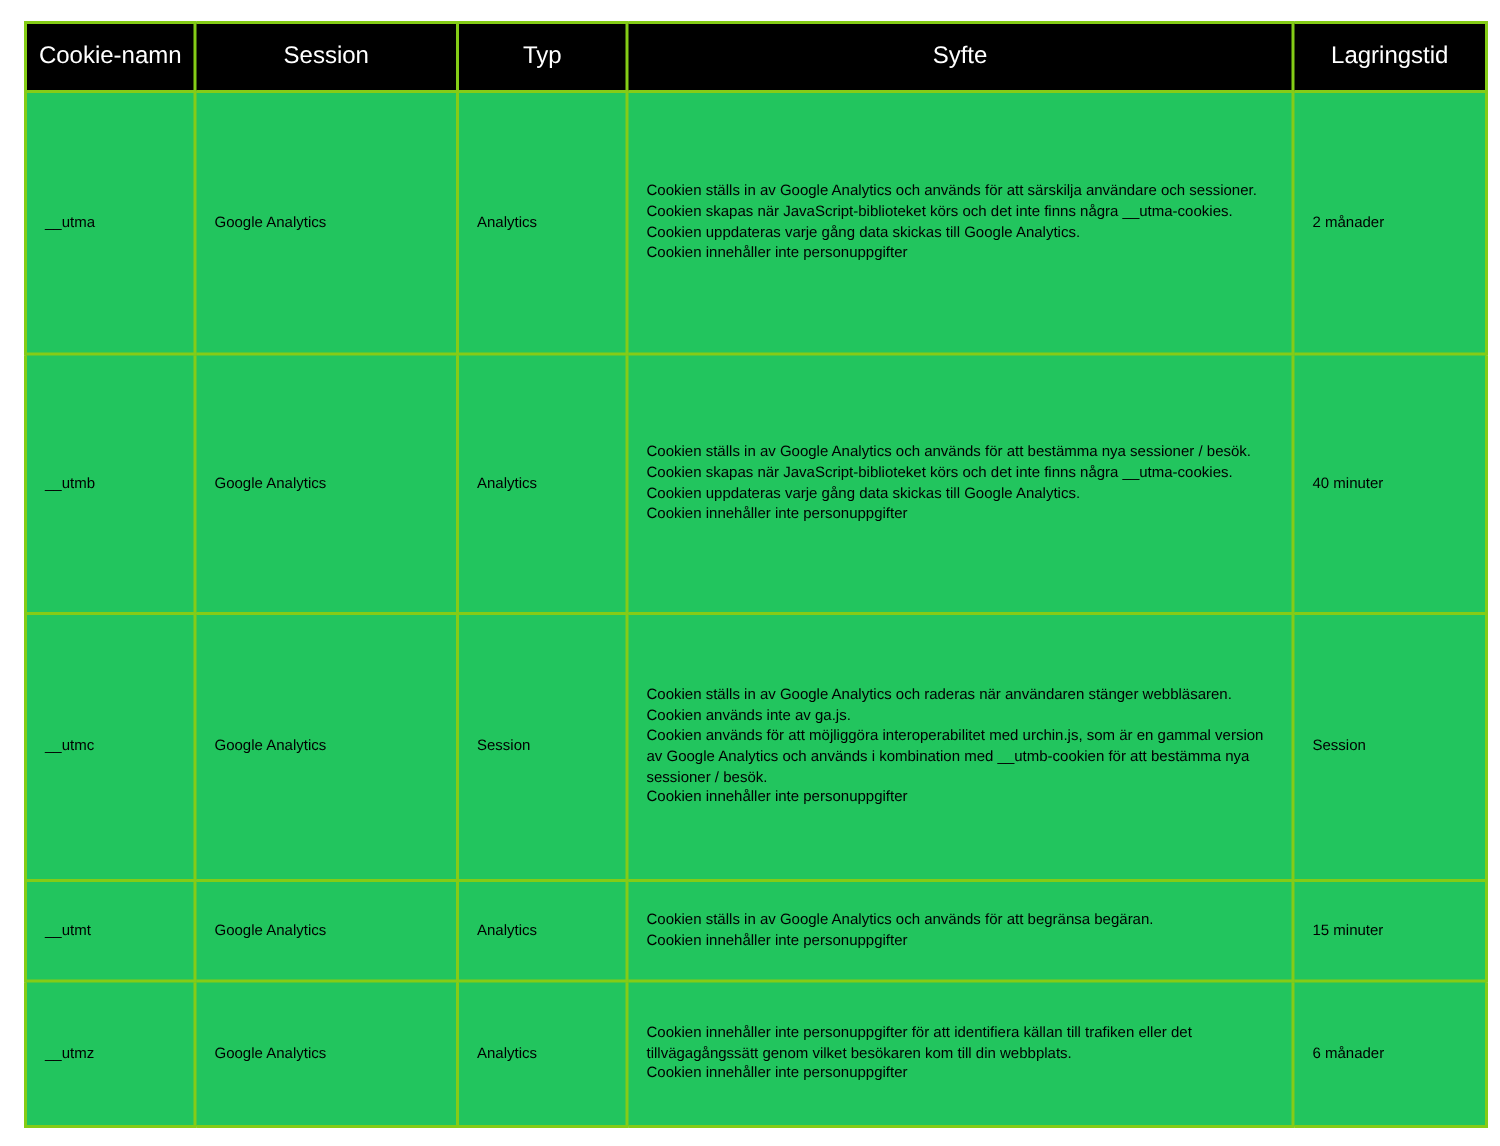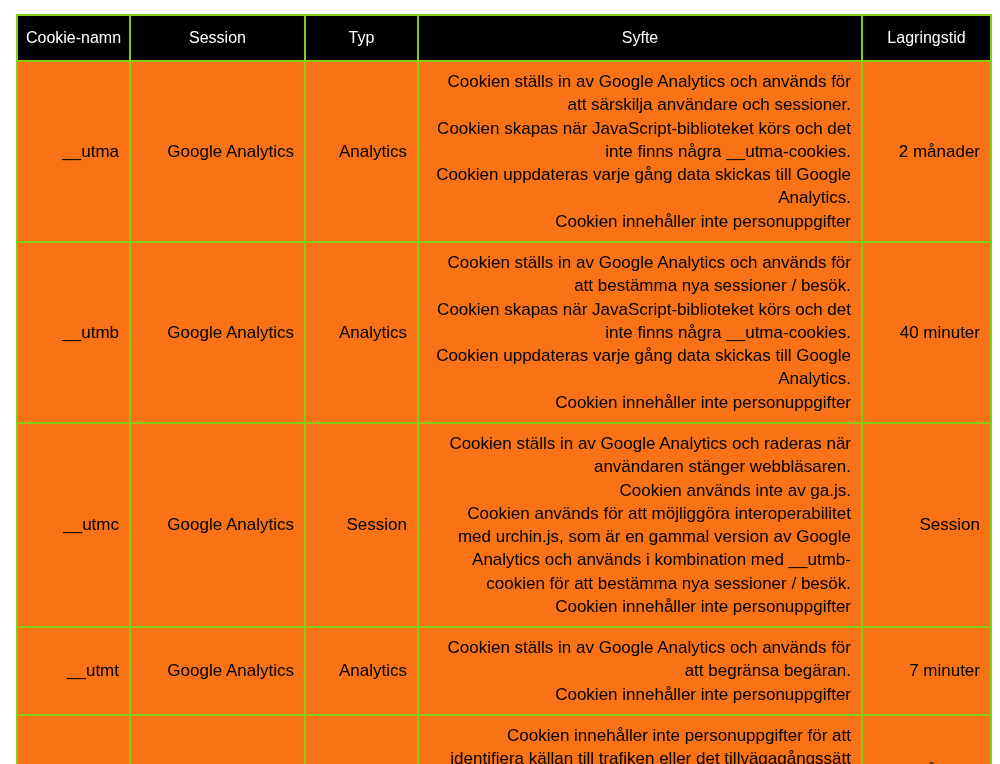--- a/index.html
+++ b/index.html
@@ -29,27 +29,26 @@
   table.cookie-table thead th {
     background: #000000;
     color: #ffffff;
     font-weight: 400;
     font-size: 16px;
     text-align: center;
     height: 46px;
     padding: 4px 6px;
   }
   table.cookie-table tbody td {
-    background: #f97316;
+    background: #22c55e;
     color: #000000;
-    font-size: 17px;
+    font-size: 10px;
     line-height: 1.37;
     vertical-align: middle;
     padding: 8px 10px 8px 12px;
-    text-align: right;
   }
   td.syfte-cell {
     white-space: pre-line;
     padding: 8px 8px 8px 10px;
   }
   
   tbody tr:nth-child(1) { height: 175px; }
   tbody tr:nth-child(2) { height: 173px; }
   tbody tr:nth-child(3) { height: 178px; }
   tbody tr:nth-child(4) { height: 67px; }
@@ -106,21 +105,21 @@
 Cookien används för att möjliggöra interoperabilitet med urchin.js, som är en gammal version av Google Analytics och används i kombination med __utmb-cookien för att bestämma nya sessioner / besök.
 Cookien innehåller inte personuppgifter</td>
         <td>Session</td>
       </tr>
       <tr>
         <td>__utmt</td>
         <td>Google Analytics</td>
         <td>Analytics</td>
         <td class="syfte-cell">Cookien ställs in av Google Analytics och används för att begränsa begäran.
 Cookien innehåller inte personuppgifter</td>
-        <td>7 minuter</td>
+        <td>15 minuter</td>
       </tr>
       <tr>
         <td>__utmz</td>
         <td>Google Analytics</td>
         <td>Analytics</td>
         <td class="syfte-cell">Cookien innehåller inte personuppgifter för att identifiera källan till trafiken eller det tillvägagångssätt genom vilket besökaren kom till din webbplats.
 Cookien innehåller inte personuppgifter</td>
         <td>6 månader</td>
       </tr>
     </tbody>

